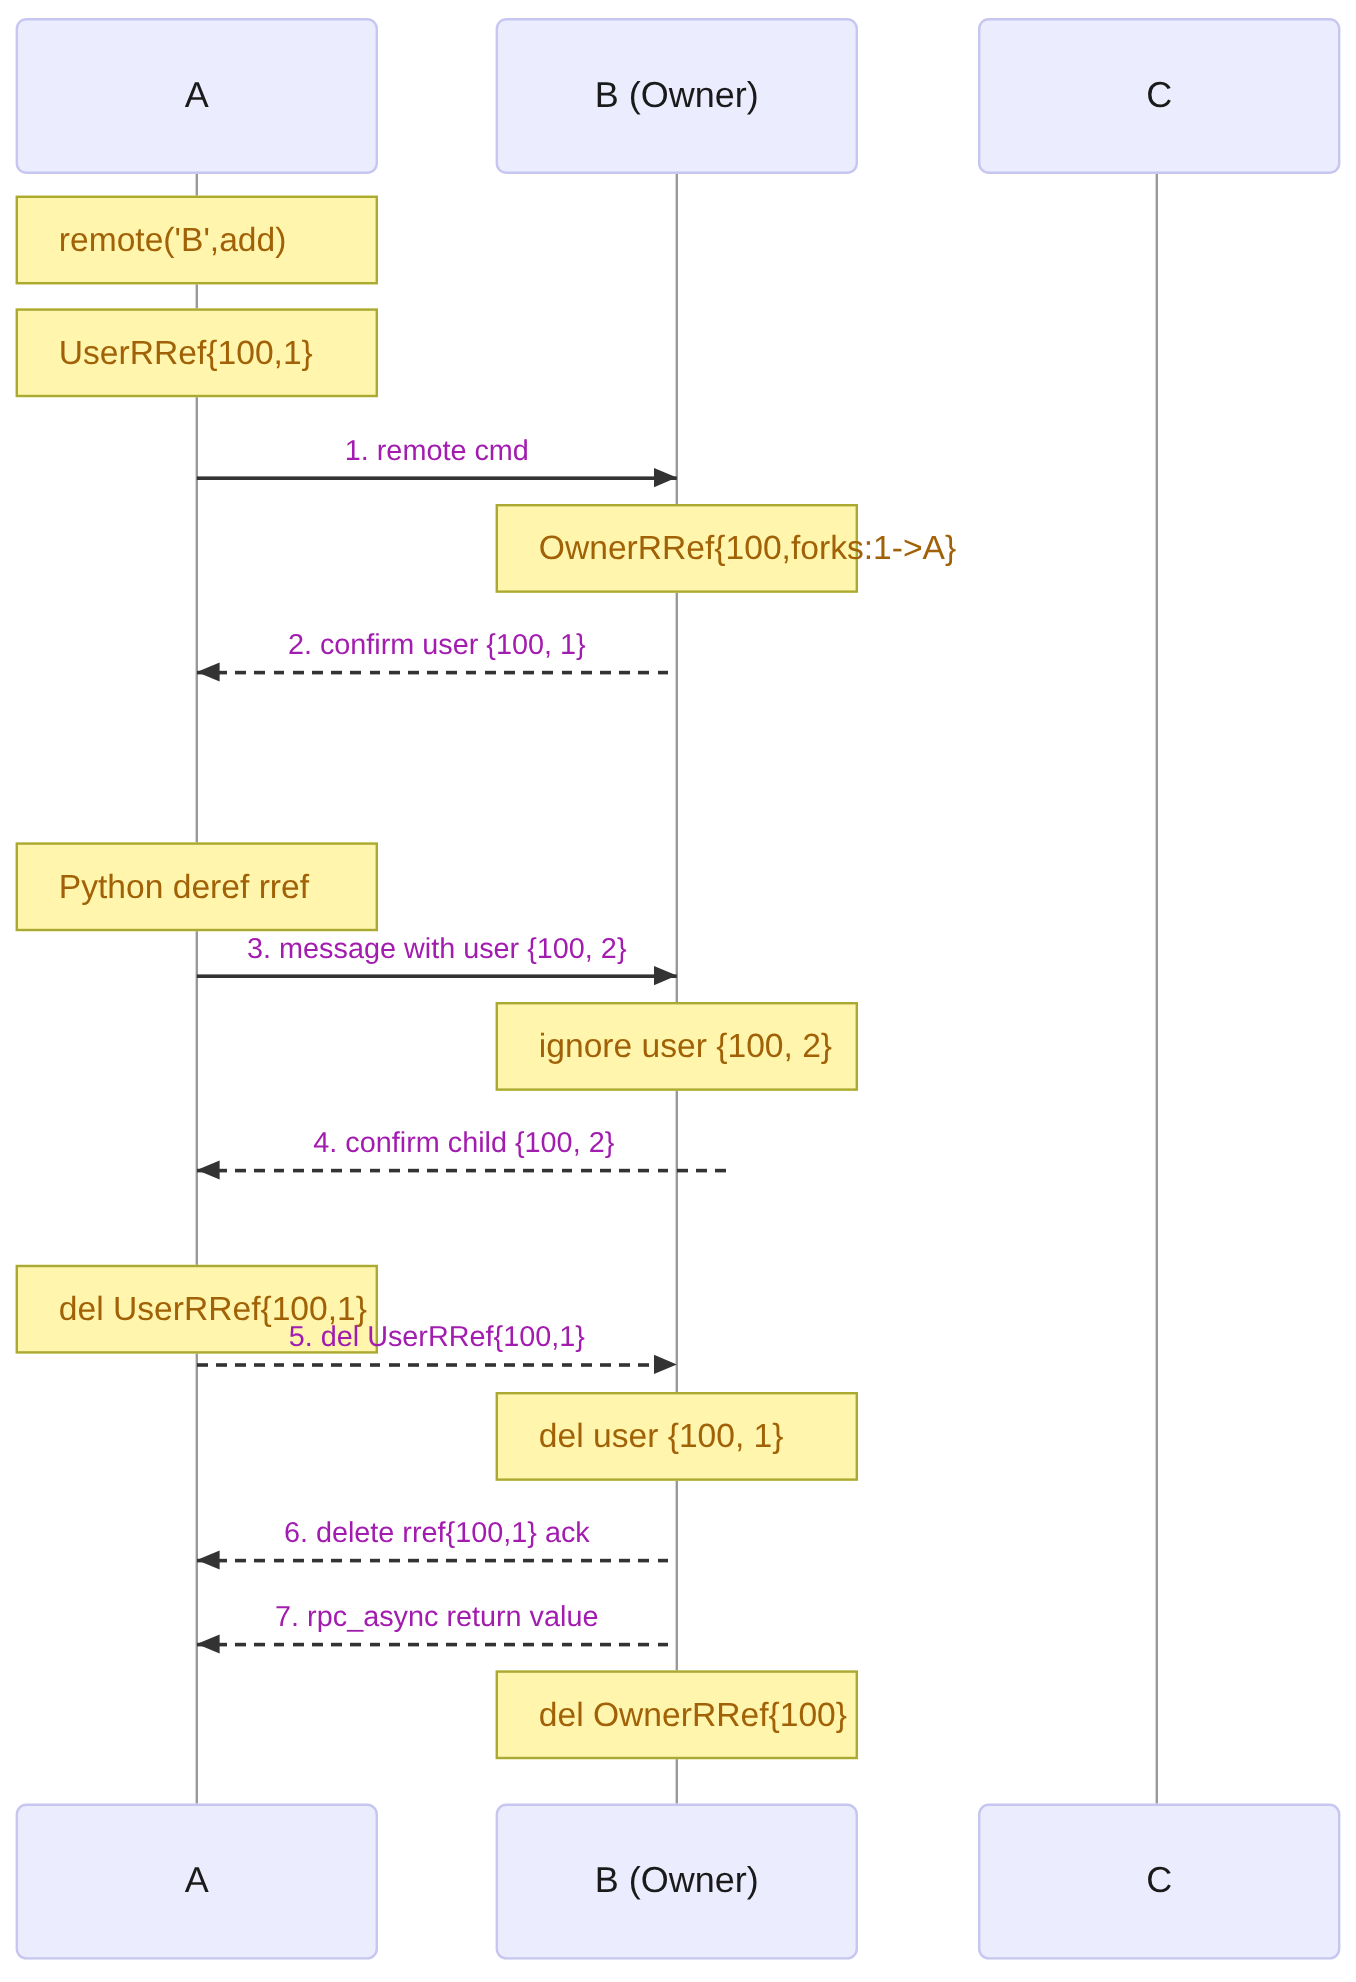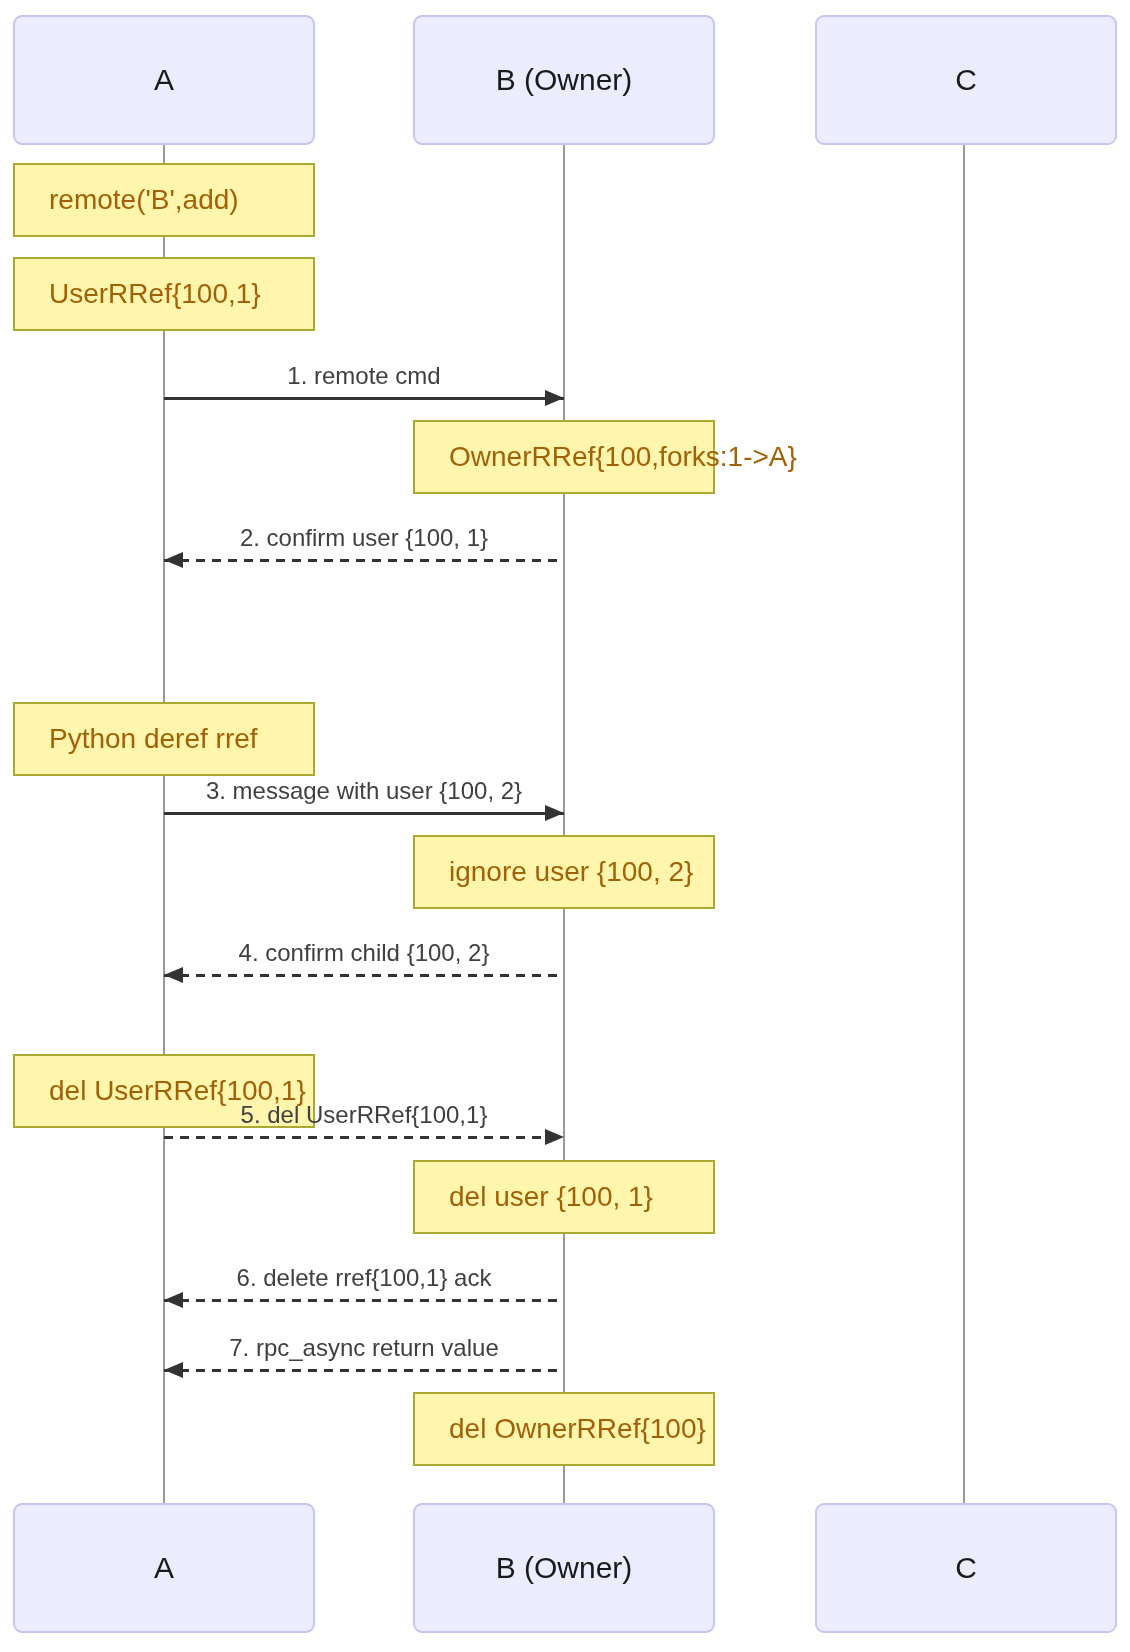--- a/index.html
+++ b/index.html
@@ -24,21 +24,21 @@
     background:#FFF5AD; border:2px solid #AAAA33;
     display:flex; align-items:center; padding-left:34px;
     font-size:28px; color:#a16207; white-space:nowrap; overflow:visible;
   }
   .col-a { left:13px; }
   .col-b { left:413px;align-items:center; }
   .col-c { left:815px; }
   .msg { position:absolute; left:164px; width:400px; height:38px; }
   .msg-label {
     position:absolute; left:-60px; right:-60px; bottom:10px;
-    text-align:center; font-size:24px; color:#404040; white-space:nowrap;
+    text-align:center; font-size:24px; color:#a21caf; white-space:nowrap;
   }
   .msg-line { position:absolute; left:0; right:0; bottom:0; height:3px; }
   .line-solid { background:#333333; }
   .line-dashed {
     background:repeating-linear-gradient(90deg,#333333 0px,#333333 9px,transparent 9px,transparent 16px);
   }
   .ah { position:absolute; width:0; height:0; bottom:-6px;
         border-top:8px solid transparent; border-bottom:8px solid transparent; }
   .ah-right { right:0; border-left:19px solid #333333; }
   .ah-left  { left:0;  border-right:19px solid #333333; }
@@ -98,21 +98,21 @@
     <div class="msg-line line-dashed"></div>
     <div class="ah ah-left"></div>
   </div>
 
   <div class="msg" style="top:777px;">
     <div class="msg-label">3. message with user {100, 2}</div>
     <div class="msg-line line-solid"></div>
     <div class="ah ah-right"></div>
   </div>
 
-  <div class="msg" style="top:939px;">
+  <div class="msg" style="top:939px;padding-left:45px;">
     <div class="msg-label">4. confirm child {100, 2}</div>
     <div class="msg-line line-dashed"></div>
     <div class="ah ah-left"></div>
   </div>
 
   <div class="msg" style="top:1101px;">
     <div class="msg-label">5. del UserRRef{100,1}</div>
     <div class="msg-line line-dashed"></div>
     <div class="ah ah-right"></div>
   </div>

